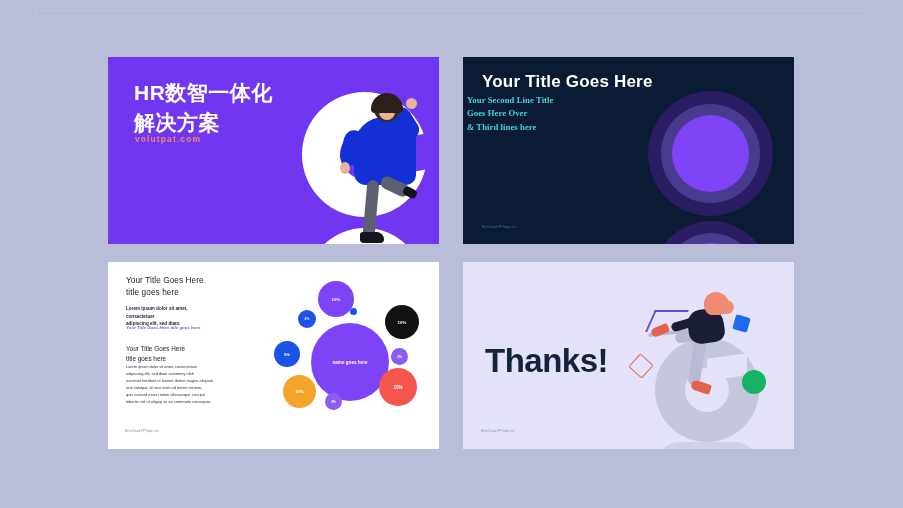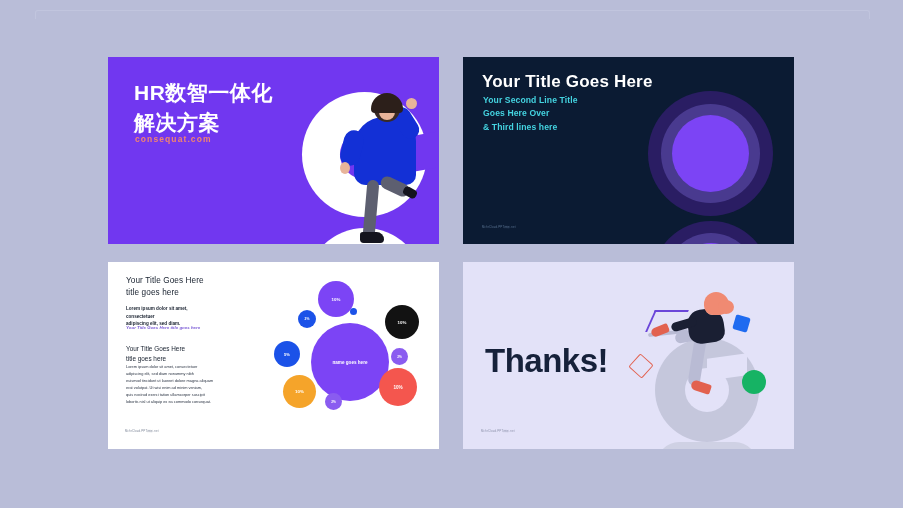--- a/index.html
+++ b/index.html
@@ -69,23 +69,23 @@
   .w-shoe  { position:absolute; left:58px; top:140px; width:24px; height:11px; background:#14141e; border-radius:3px 8px 4px 4px; }
   .w-shoe2 { position:absolute; left:101px; top:96px; width:14px; height:9px; background:#14141e; border-radius:4px; transform:rotate(28deg); }
 
   
   #slide2 { left: 463px; top: 57px; width: 331px; height: 187px; background: #0b1b33; }
   #slide2 .s2-title {
     position: absolute; left: 19px; top: 15px;
     color: #ffffff; font-size: 17px; font-weight: 700; letter-spacing: .2px;
   }
   #slide2 .s2-sub {
-    position: absolute; left: 20px; top: 37px;
+    position: absolute; left: 4px; top: 37px;
     color: #44d3e0; font-size: 8.6px; font-weight: 700; line-height: 1.55;
-    white-space: pre-line; letter-spacing: .1px;
+    white-space: pre-line; letter-spacing: .1px; font-family: Liberation Serif, serif;
   }
   #slide2 .s2-footer {
     position: absolute; left: 19px; top: 168px;
     color: #5c7594; font-size: 2.8px; letter-spacing: .2px;
   }
   .s2-rings { position:absolute; left:185px; top:34px; width:135px; height:165px; }
   .s2-ring-o { position:absolute; left:0; top:0; width:125px; height:125px; border-radius:50%; background:#2a1d63; }
   .s2-ring-m { position:absolute; left:13px; top:13px; width:99px; height:99px; border-radius:50%; background:#493a8f; }
   .s2-ring-i { position:absolute; left:24px; top:24px; width:77px; height:77px; border-radius:50%; background:#7c44f5; }
   .s2-ring-o2{ position:absolute; left:4px; top:130px; width:118px; height:60px; border-radius:60px 60px 0 0; background:#2a1d63; }
@@ -162,21 +162,21 @@
 </head>
 <body>
 
 <div id="app">
 
   <div class="page-outline"></div>
 
   <div class="slide" id="slide1">
     <div class="s1-title">HR数智一体化
 解决方案</div>
-    <div class="s1-url">consequat.com</div>
+    <div class="s1-url">volutpat.com</div>
     <div class="s1-c-wrap">
       <div class="s1-c"></div>
       <div class="s1-c-notch"></div>
       <div class="s1-c2"></div>
       <div class="w-body"></div>
       <div class="w-arm-l"></div>
       <div class="w-arm-r"></div>
       <div class="w-hand"></div>
       <div class="w-hand2"></div>
       <div class="w-leg-l"></div>

